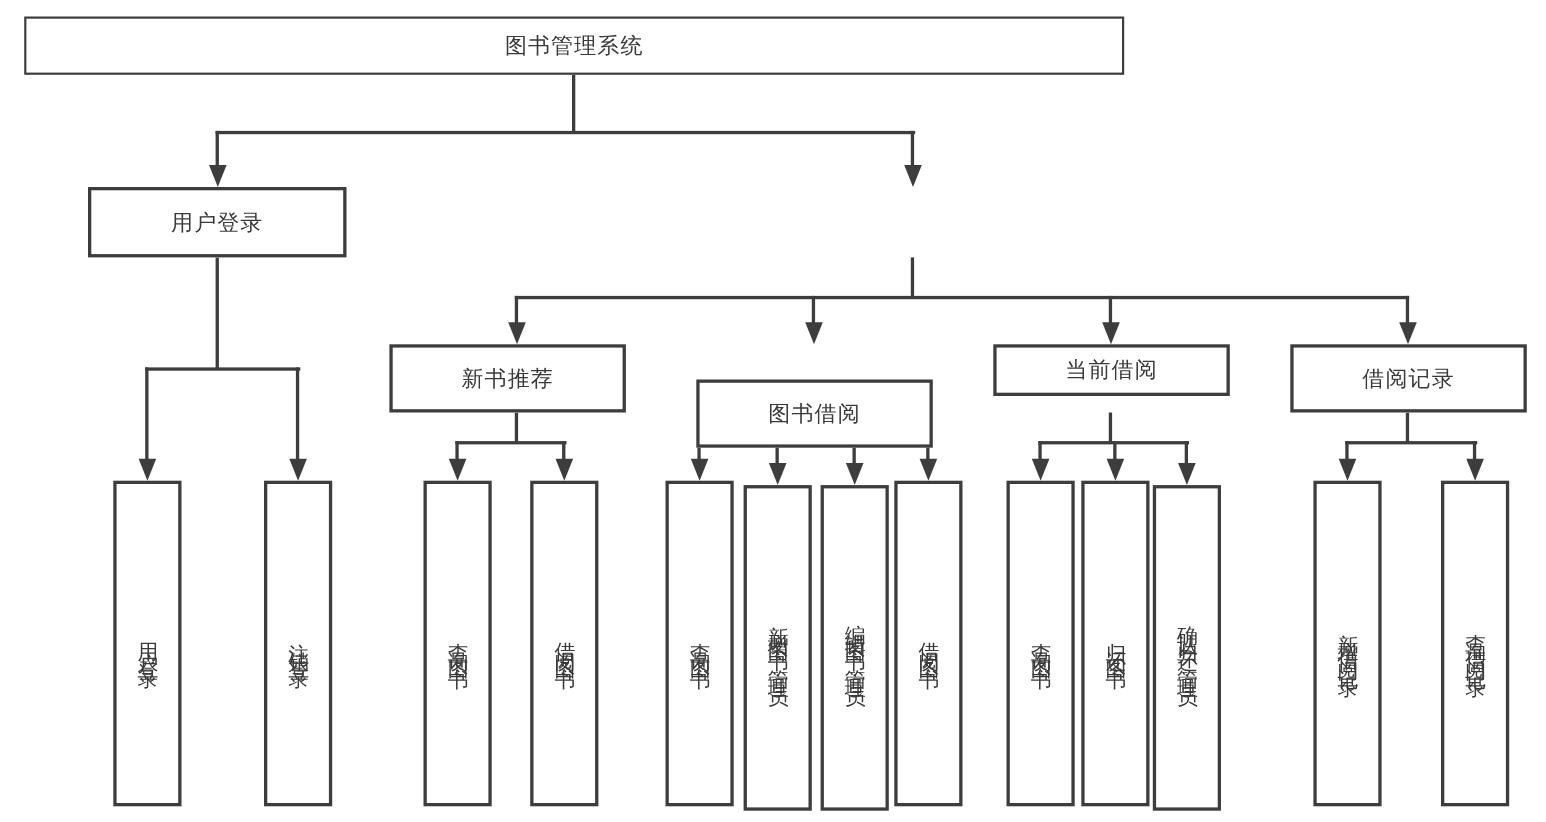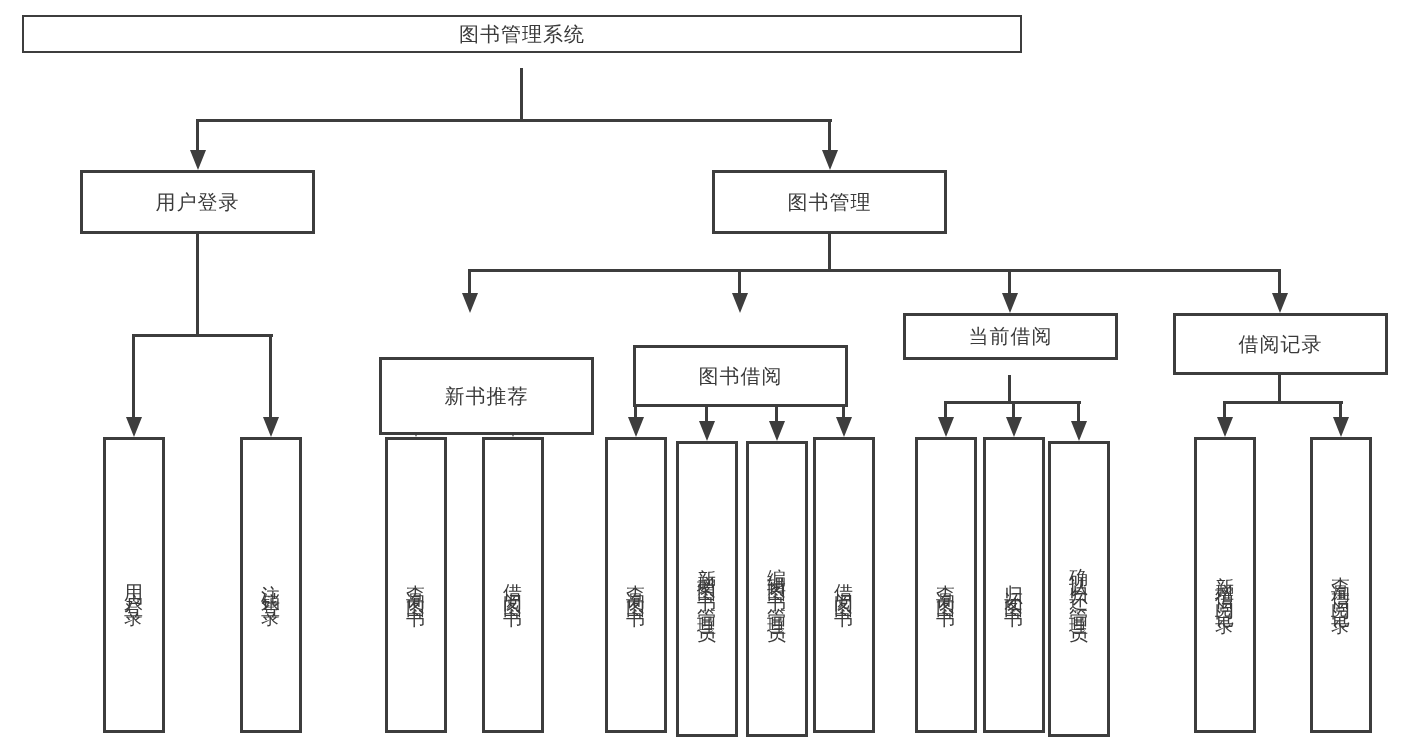--- a/index.html
+++ b/index.html
@@ -27,57 +27,54 @@
   .watermark {
     position:absolute; left:1183px; top:715px; z-index:6;
     font-size:20px; color:rgba(198,201,207,0.95); white-space:nowrap;
   }
 </style>
 </head>
 <body>
 
 <div class="stage">
 
-  <div class="node lv1" style="left:22px; top:15px; width:1000px; height:38px;justify-content:center;">
+  <div class="node lv1" style="left:22px; top:15px; width:1000px; height:53px;justify-content:center;">
     <span>图书管理系统</span>
   </div>
 
   <div class="ln" style="left:520px; top:68px; width:3px; height:53px;"></div>
   <div class="ln" style="left:196px; top:119px; width:636px; height:3px;"></div>
   <div class="ln" style="left:196px; top:119px; width:3px; height:33px;"></div>
   <div class="arrow" style="left:190px; top:150px;"></div>
   <div class="ln" style="left:828px; top:119px; width:3px; height:33px;"></div>
   <div class="arrow" style="left:822px; top:150px;"></div>
 
   <div class="node lv2" style="left:80px; top:170px; width:235px; height:64px;">
     <span>用户登录</span>
-  </div>
-  <div class="node lv2" style="left:712px; top:170px; width:235px; height:64px;">
-    <span>图书管理</span>
   </div>
 
   <div class="ln" style="left:196px; top:234px; width:3px; height:102px;"></div>
   <div class="ln" style="left:132px; top:334px; width:141px; height:3px;"></div>
   <div class="ln" style="left:132px; top:334px; width:3px; height:84px;"></div>
   <div class="arrow" style="left:126px; top:417px;"></div>
   <div class="ln" style="left:269px; top:334px; width:3px; height:84px;"></div>
   <div class="arrow" style="left:263px; top:417px;"></div>
 
   <div class="ln" style="left:828px; top:234px; width:3px; height:36px;"></div>
   <div class="ln" style="left:468px; top:269px; width:813px; height:3px;"></div>
   <div class="ln" style="left:468px; top:269px; width:3px; height:26px;"></div>
   <div class="arrow" style="left:462px; top:293px;"></div>
   <div class="ln" style="left:738px; top:269px; width:3px; height:26px;"></div>
   <div class="arrow" style="left:732px; top:293px;"></div>
   <div class="ln" style="left:1008px; top:269px; width:3px; height:26px;"></div>
   <div class="arrow" style="left:1002px; top:293px;"></div>
   <div class="ln" style="left:1278px; top:269px; width:3px; height:26px;"></div>
   <div class="arrow" style="left:1272px; top:293px;"></div>
 
-  <div class="node lv3" style="left:379px; top:313px; width:215px; height:78px;margin-top:44px;">
+  <div class="node lv3" style="left:354px; top:313px; width:215px; height:62px;">
     <span>新书推荐</span>
   </div>
   <div class="node lv3" style="left:633px; top:313px; width:215px; height:62px;margin-top:32px;">
     <span>图书借阅</span>
   </div>
   <div class="node lv3" style="left:903px; top:313px; width:215px; height:47px;">
     <span>当前借阅</span>
   </div>
   <div class="node lv3" style="left:1173px; top:313px; width:215px; height:62px;">
     <span>借阅记录</span>

